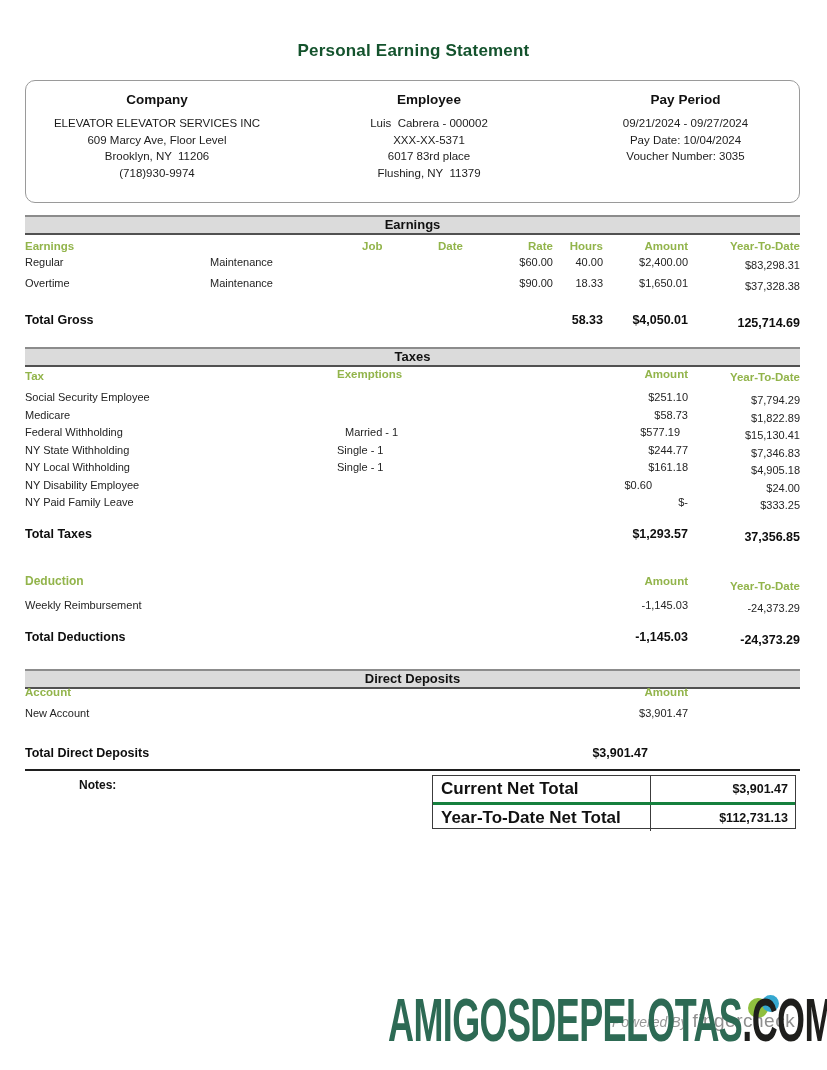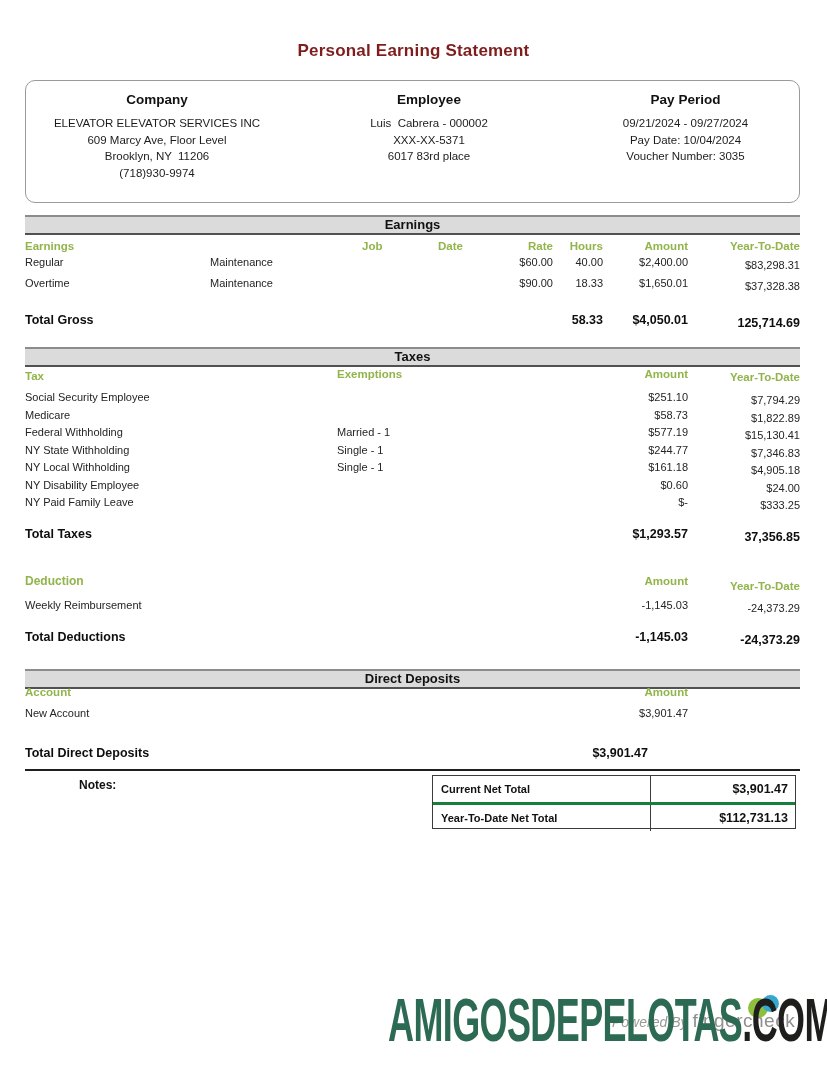--- a/index.html
+++ b/index.html
@@ -6,21 +6,21 @@
   html,body { background:#ffffff; }
   .page {
     position:relative; width:827px; height:1070px; background:#fff;
     font-family:"Liberation Sans", sans-serif; color:#2b2b2b; overflow:hidden;
   }
   .pre { white-space:pre-wrap; }
 
   
   .doc-title {
     position:absolute; top:41px; left:0; width:100%; text-align:center;
-    font-size:17px; font-weight:bold; color:#7f1d1d; letter-spacing:.2px;
+    font-size:17px; font-weight:bold; color:#14532d; letter-spacing:.2px;
   }
 
   
   .info-box {
     position:absolute; top:80px; left:25px; width:775px; height:123px;
     border:1px solid #9a9a9a; border-radius:10px; background:#fff;
     display:grid; grid-template-columns:262px 282px 231px; padding-top:11px;
   }
   .info-col { text-align:center; }
   .info-col h2 { font-size:13.5px; font-weight:bold; color:#111; margin-bottom:8px; }
@@ -47,21 +47,21 @@
 
   
   .thick-line { position:absolute; top:769px; left:25px; width:775px; border-top:2px solid #1f1f1f; }
   .notes-label { position:absolute; top:778px; left:35px; font-size:12px; font-weight:bold; color:#111;padding-left:44px; }
   .net-table {
     position:absolute; top:775px; left:432px; width:364px;
     border:1px solid #3c3c3c; background:#fff;
   }
   .net-row { display:grid; grid-template-columns:218px 1fr; height:26px; align-items:center; }
   .net-row + .net-row { border-top:3px solid #15803d; }
-  .net-label { padding-left:8px; font-size:11px; font-weight:bold; color:#111; border-right:1px solid #3c3c3c; height:26px; line-height:26px; }
+  .net-label { padding-left:8px; font-size:17px; font-weight:bold; color:#111; border-right:1px solid #3c3c3c; height:26px; line-height:26px; }
   .net-value { padding-right:7px; text-align:right; font-size:12.5px; font-weight:bold; color:#111; }
 
   
   .powered {
     position:absolute; top:1010px; left:612px; color:#989898; z-index:1; white-space:nowrap;
   }
   .powered .pb { font-size:14px; font-style:italic; margin-right:5px;margin-top:28px; }
   .powered .fc { font-size:19px; letter-spacing:.5px; color:#8f8f8f; }
   .dot { position:absolute; border-radius:50%; z-index:1; }
   .dot-green { left:748px; top:998px; width:20px; height:20px; background:#8fbf3f; }
@@ -88,20 +88,21 @@
       <div class="info-line pre">ELEVATOR ELEVATOR SERVICES INC</div>
       <div class="info-line pre">609 Marcy Ave, Floor Level</div>
       <div class="info-line pre">Brooklyn, NY  11206</div>
       <div class="info-line pre">(718)930-9974</div>
     </div>
     <div class="info-col">
       <h2>Employee</h2>
       <div class="info-line pre">Luis  Cabrera - 000002</div>
       <div class="info-line pre">XXX-XX-5371</div>
       <div class="info-line pre">6017 83rd place</div>
+      <div class="info-line pre">Flushing, NY  11379</div>
     </div>
     <div class="info-col">
       <h2>Pay Period</h2>
       <div class="info-line pre">09/21/2024 - 09/27/2024</div>
       <div class="info-line pre">Pay Date: 10/04/2024</div>
       <div class="info-line pre">Voucher Number: 3035</div>
     </div>
   </div>
 
   <div class="section-bar" style="top:215px;">Earnings</div>
@@ -163,39 +164,39 @@
       <div class="cell"></div>
       <div class="cell r">$251.10</div>
       <div class="cell r dy">$7,794.29</div>
     </div>
     <div class="grid-row tax-cols" style="height:17.5px;">
       <div class="cell">Medicare</div>
       <div class="cell"></div>
       <div class="cell r">$58.73</div>
       <div class="cell r dy">$1,822.89</div>
     </div>
-    <div class="grid-row tax-cols" style="height:17.5px;">
+    <div class="grid-row tax-cols" style="height:17.5px;gap:8px;">
       <div class="cell">Federal Withholding</div>
       <div class="cell">Married - 1</div>
       <div class="cell r">$577.19</div>
       <div class="cell r dy">$15,130.41</div>
     </div>
     <div class="grid-row tax-cols" style="height:17.5px;">
       <div class="cell">NY State Withholding</div>
       <div class="cell">Single - 1</div>
       <div class="cell r">$244.77</div>
       <div class="cell r dy">$7,346.83</div>
     </div>
     <div class="grid-row tax-cols" style="height:17.5px;">
       <div class="cell">NY Local Withholding</div>
       <div class="cell">Single - 1</div>
       <div class="cell r">$161.18</div>
       <div class="cell r dy">$4,905.18</div>
     </div>
-    <div class="grid-row tax-cols" style="height:17.5px;">
+    <div class="grid-row tax-cols" style="height:17.5px;gap:36px;">
       <div class="cell">NY Disability Employee</div>
       <div class="cell"></div>
       <div class="cell r">$0.60</div>
       <div class="cell r dy">$24.00</div>
     </div>
     <div class="grid-row tax-cols" style="height:17.5px;">
       <div class="cell">NY Paid Family Leave</div>
       <div class="cell"></div>
       <div class="cell r">$-</div>
       <div class="cell r dy">$333.25</div>

